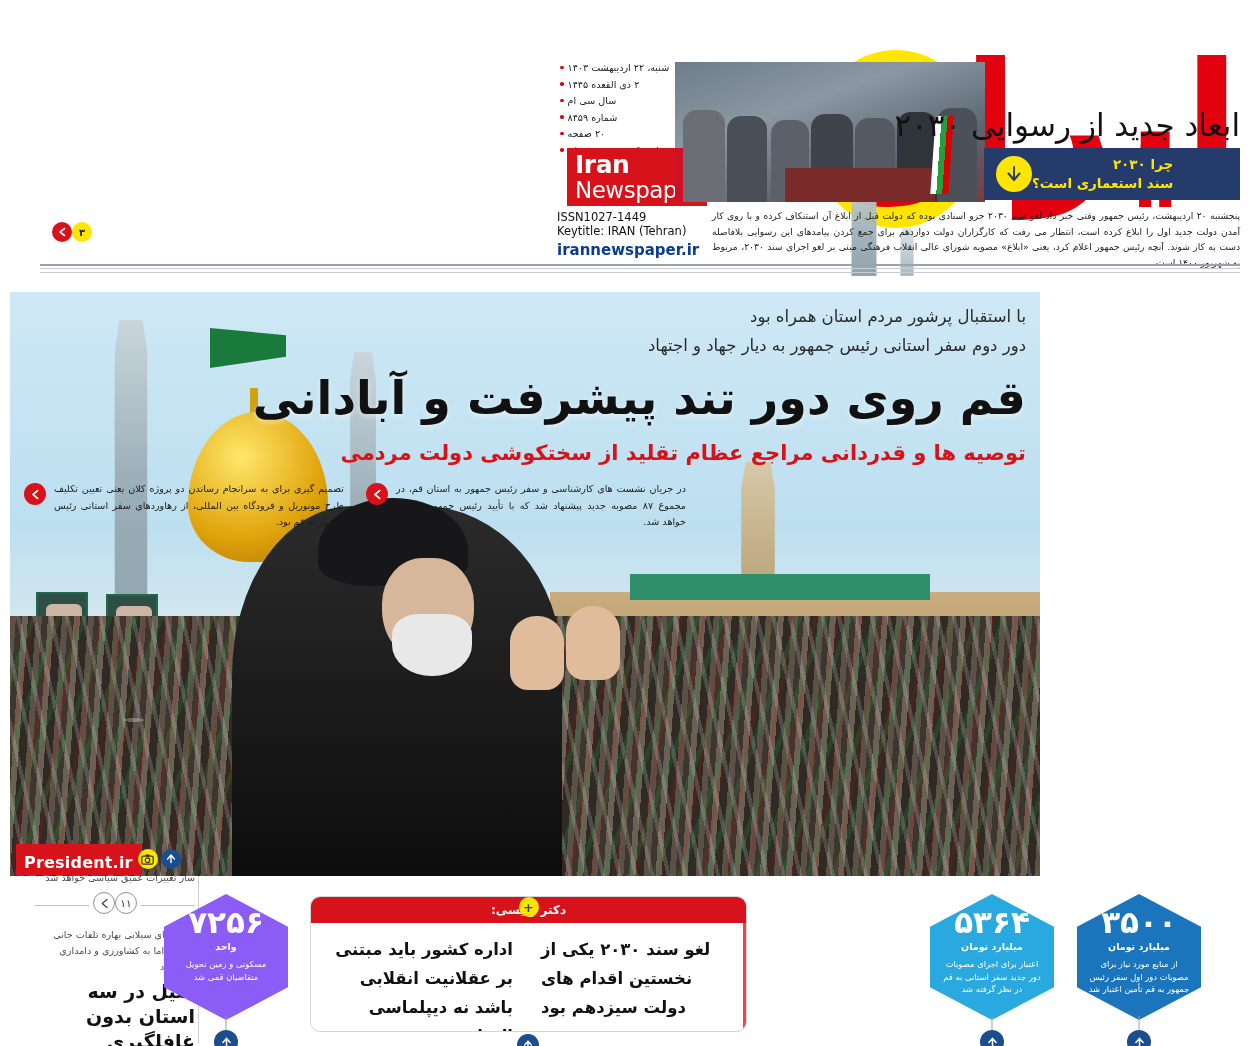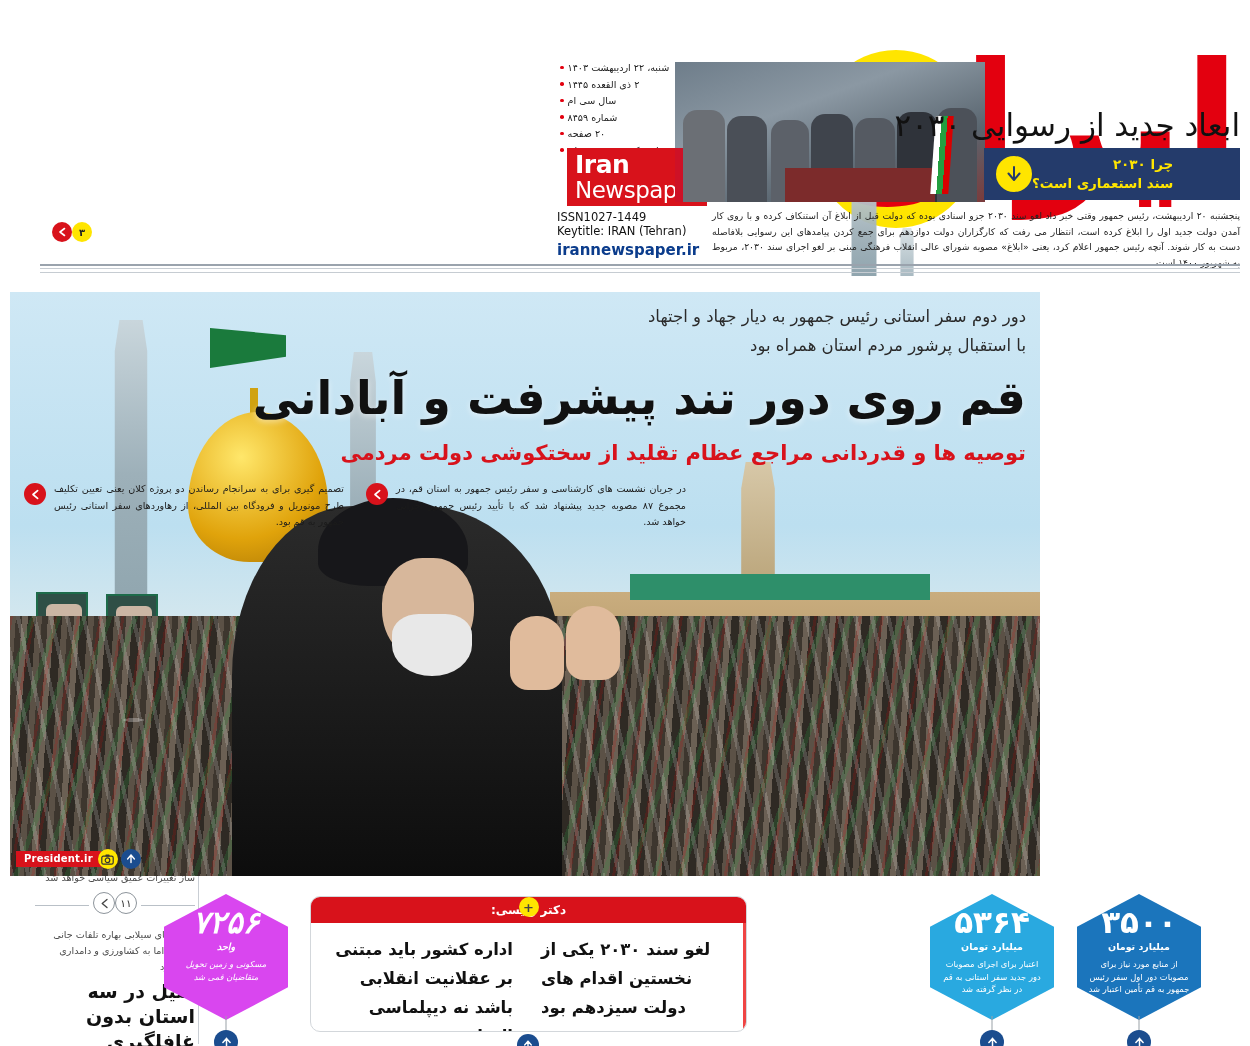--- a/index.html
+++ b/index.html
@@ -203,22 +203,22 @@
   .pres .face { position:absolute; left: 150px; top: 52px; width: 92px; height: 104px;
      background:#d7b79b; border-radius: 44% 44% 50% 50%; }
   .pres .beard { position:absolute; left: 160px; top: 108px; width: 80px; height: 62px;
      background:#e8e8e8; border-radius: 40% 40% 60% 60%; }
   .hand { position:absolute; width: 54px; height: 74px; background:#e0bb9c; border-radius: 26px 26px 18px 18px; }
 
   .photo-credit {
     position:absolute; left: 6px; bottom: 6px; height: 22px; display:flex; align-items:center;
     direction: ltr; z-index: 6;
   }
-  .pc-red { background:#D8121B; color:#fff; font-size: 10px; font-weight: 800;
-     padding: 2px 8px 3px; letter-spacing:.2px; }
+  .pc-red { background:#D8121B; color:#fff; font-size: 16px; font-weight: 800;
+     padding: 9px 8px 3px; letter-spacing:.2px; }
   .pc-cam { width:20px; height:20px; border-radius:50%; background:#FFE500; margin-left:-3px;
      display:flex; align-items:center; justify-content:center; }
   .pc-up { width:20px; height:20px; border-radius:50%; background:#1B4D8F; margin-left:3px;
      display:flex; align-items:center; justify-content:center; }
 
   .hero-text { position:absolute; left:0; right:0; top:0; padding: 10px 14px 0 14px; z-index:5; }
   .h-kicker { font-size: 16.5px; color:#2a2a2a; line-height: 29px; text-align:right; direction:rtl;
      font-weight: 500; }
   .h-main {
     font-size: 46px; font-weight: 900; color:#111; line-height: 72px;
@@ -468,22 +468,22 @@
     <div class="crowd"></div>
     <div class="pres">
       <div class="turban"></div>
       <div class="face"></div>
       <div class="beard"></div>
     </div>
     <div class="hand" style="left:500px;bottom:186px;"></div>
     <div class="hand" style="left:556px;bottom:196px;"></div>
 
     <div class="hero-text">
+      <div class="h-kicker">با استقبال پرشور مردم استان همراه بود</div>
       <div class="h-kicker">دور دوم سفر استانی رئیس جمهور به دیار جهاد و اجتهاد</div>
-      <div class="h-kicker">با استقبال پرشور مردم استان همراه بود</div>
       <div class="h-main">قم روی دور تند پیشرفت و آبادانی</div>
       <div class="h-sub">توصیه ها و قدردانی مراجع عظام تقلید از سختکوشی دولت مردمی</div>
       <div class="h-blurbs">
         <div class="blurb">
           <div class="b-arrow">
             <svg width="13" height="13" viewBox="0 0 13 13">
                 <path d="M8.6 2.6 L4 6.5 L8.6 10.4" stroke="#fff" stroke-width="1.7" fill="none" stroke-linecap="round" stroke-linejoin="round"></path>
               </svg>
           </div>
           <p>تصمیم گیری برای به سرانجام رساندن دو پروژه کلان یعنی تعیین تکلیف طرح مونوریل و فرودگاه بین المللی، از رهاوردهای سفر استانی رئیس جمهور به قم بود.</p>
@@ -557,21 +557,21 @@
       <div class="plusbadge">+</div>
     </div>
     <div class="qup" style="left:518px;">
       <svg width="12" height="12" viewBox="0 0 12 12">
           <path d="M6 9.4 L6 3 M6 2.2 L2.7 6 M6 2.2 L9.3 6" stroke="#fff" stroke-width="1.4" fill="none" stroke-linecap="round"></path>
         </svg>
     </div>
 
     <div class="hexwrap" style="left:154px;top:8px;">
       <div class="outline"></div>
-      <div class="hex" style="background:#d946ef;font-style:italic;">
+      <div class="hex" style="background:#8b5cf6;">
         <div class="num">۷۲۵۶</div>
         <div class="unit">واحد</div>
         <div class="desc">مسکونی و زمین تحویل متقاضیان قمی شد</div>
       </div>
       <div class="stem"></div>
       <div class="upbadge">
         <svg width="13" height="13" viewBox="0 0 13 13">
             <path d="M6.5 10.2 L6.5 3.2 M6.5 2.4 L2.9 6.4 M6.5 2.4 L10.1 6.4" stroke="#fff" stroke-width="1.5" fill="none" stroke-linecap="round"></path>
           </svg>
       </div>

